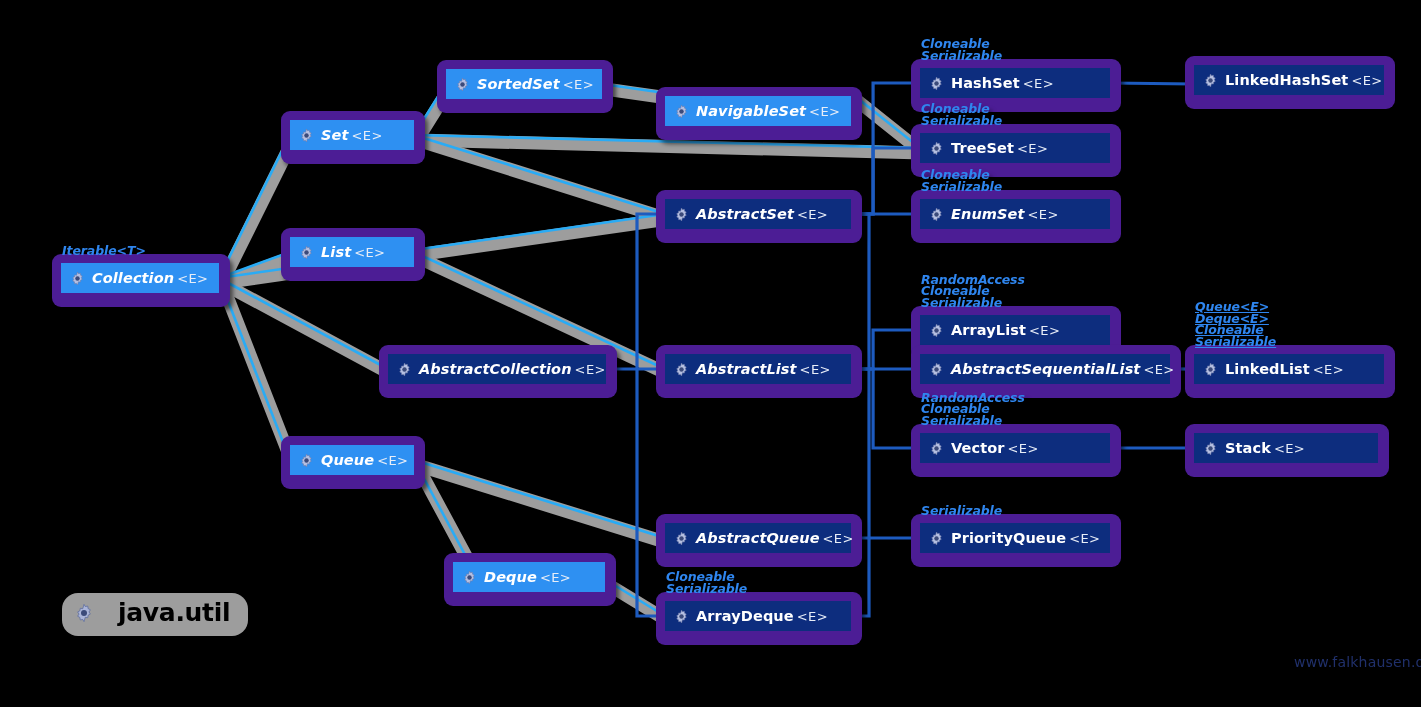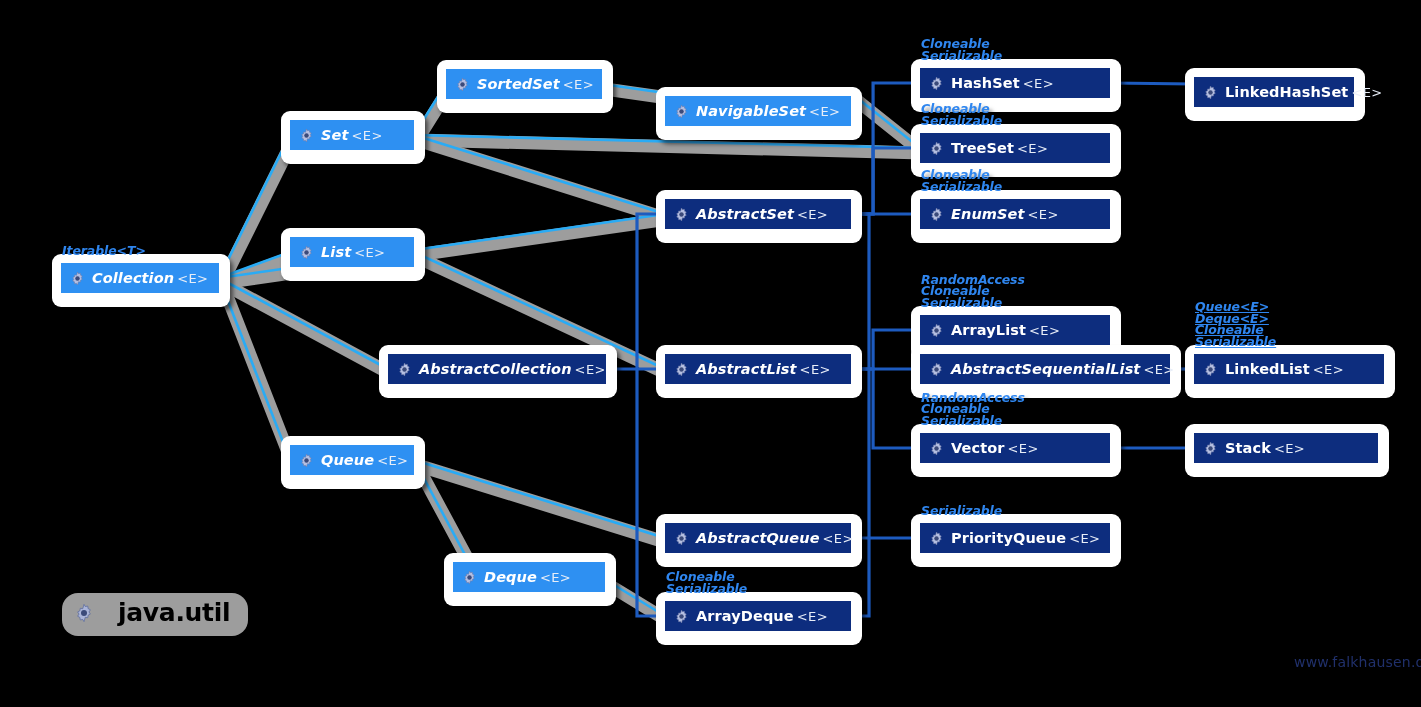--- a/index.html
+++ b/index.html
@@ -11,21 +11,21 @@
     overflow:hidden;
     font-family:"DejaVu Sans", sans-serif;
   }
   #wires{position:absolute;left:0;top:0;width:1421px;height:707px;}
 
   
   .node{
     position:absolute;
     box-sizing:border-box;
     border-radius:9px;
-    background:#ffffff;
+    background:#4c1d95;
     padding:9px 11px 14px 9px;
     filter:drop-shadow(3px 4px 2px rgba(0,0,0,.55));
   }
   .node .inner{
     position:relative;
     height:30px;
     display:flex;
     align-items:center;
     gap:7px;
     padding:0 11px 0 9px;
@@ -347,21 +347,21 @@
           <div>Serializable</div>
         </div>
         <div class="inner">
           <svg class="gear" viewBox="0 0 24 24">
             <path fill="#b6c0e2" stroke="#6d7aa8" stroke-width="0.9" d="M12 1.6l1.5 2.6 3-.5.4 3 2.7 1.4-1.6 2.6 1.6 2.6-2.7 1.4-.4 3-3-.5L12 22.4l-1.5-2.6-3 .5-.4-3-2.7-1.4 1.6-2.6-1.6-2.6 2.7-1.4.4-3 3 .5z"></path>
             <circle cx="12" cy="12" r="3.6" fill="#3b4a7a"></circle>
           </svg>
           <span class="lbl">PriorityQueue<span class="gen">&lt;E&gt;</span></span>
         </div>
       </div>
-      <div class="node cls" style="left: 1185px; top: 68px; width: 180px;">
+      <div class="node cls" style="left: 1185px; top: 56px; width: 210px;">
         <div class="inner">
           <svg class="gear" viewBox="0 0 24 24">
             <path fill="#b6c0e2" stroke="#6d7aa8" stroke-width="0.9" d="M12 1.6l1.5 2.6 3-.5.4 3 2.7 1.4-1.6 2.6 1.6 2.6-2.7 1.4-.4 3-3-.5L12 22.4l-1.5-2.6-3 .5-.4-3-2.7-1.4 1.6-2.6-1.6-2.6 2.7-1.4.4-3 3 .5z"></path>
             <circle cx="12" cy="12" r="3.6" fill="#3b4a7a"></circle>
           </svg>
           <span class="lbl">LinkedHashSet<span class="gen">&lt;E&gt;</span></span>
         </div>
       </div>
       <div class="node cls" style="left: 1185px; top: 345px; width: 210px;">
         <div class="anno" style="top: -44px; text-decoration: underline;">

